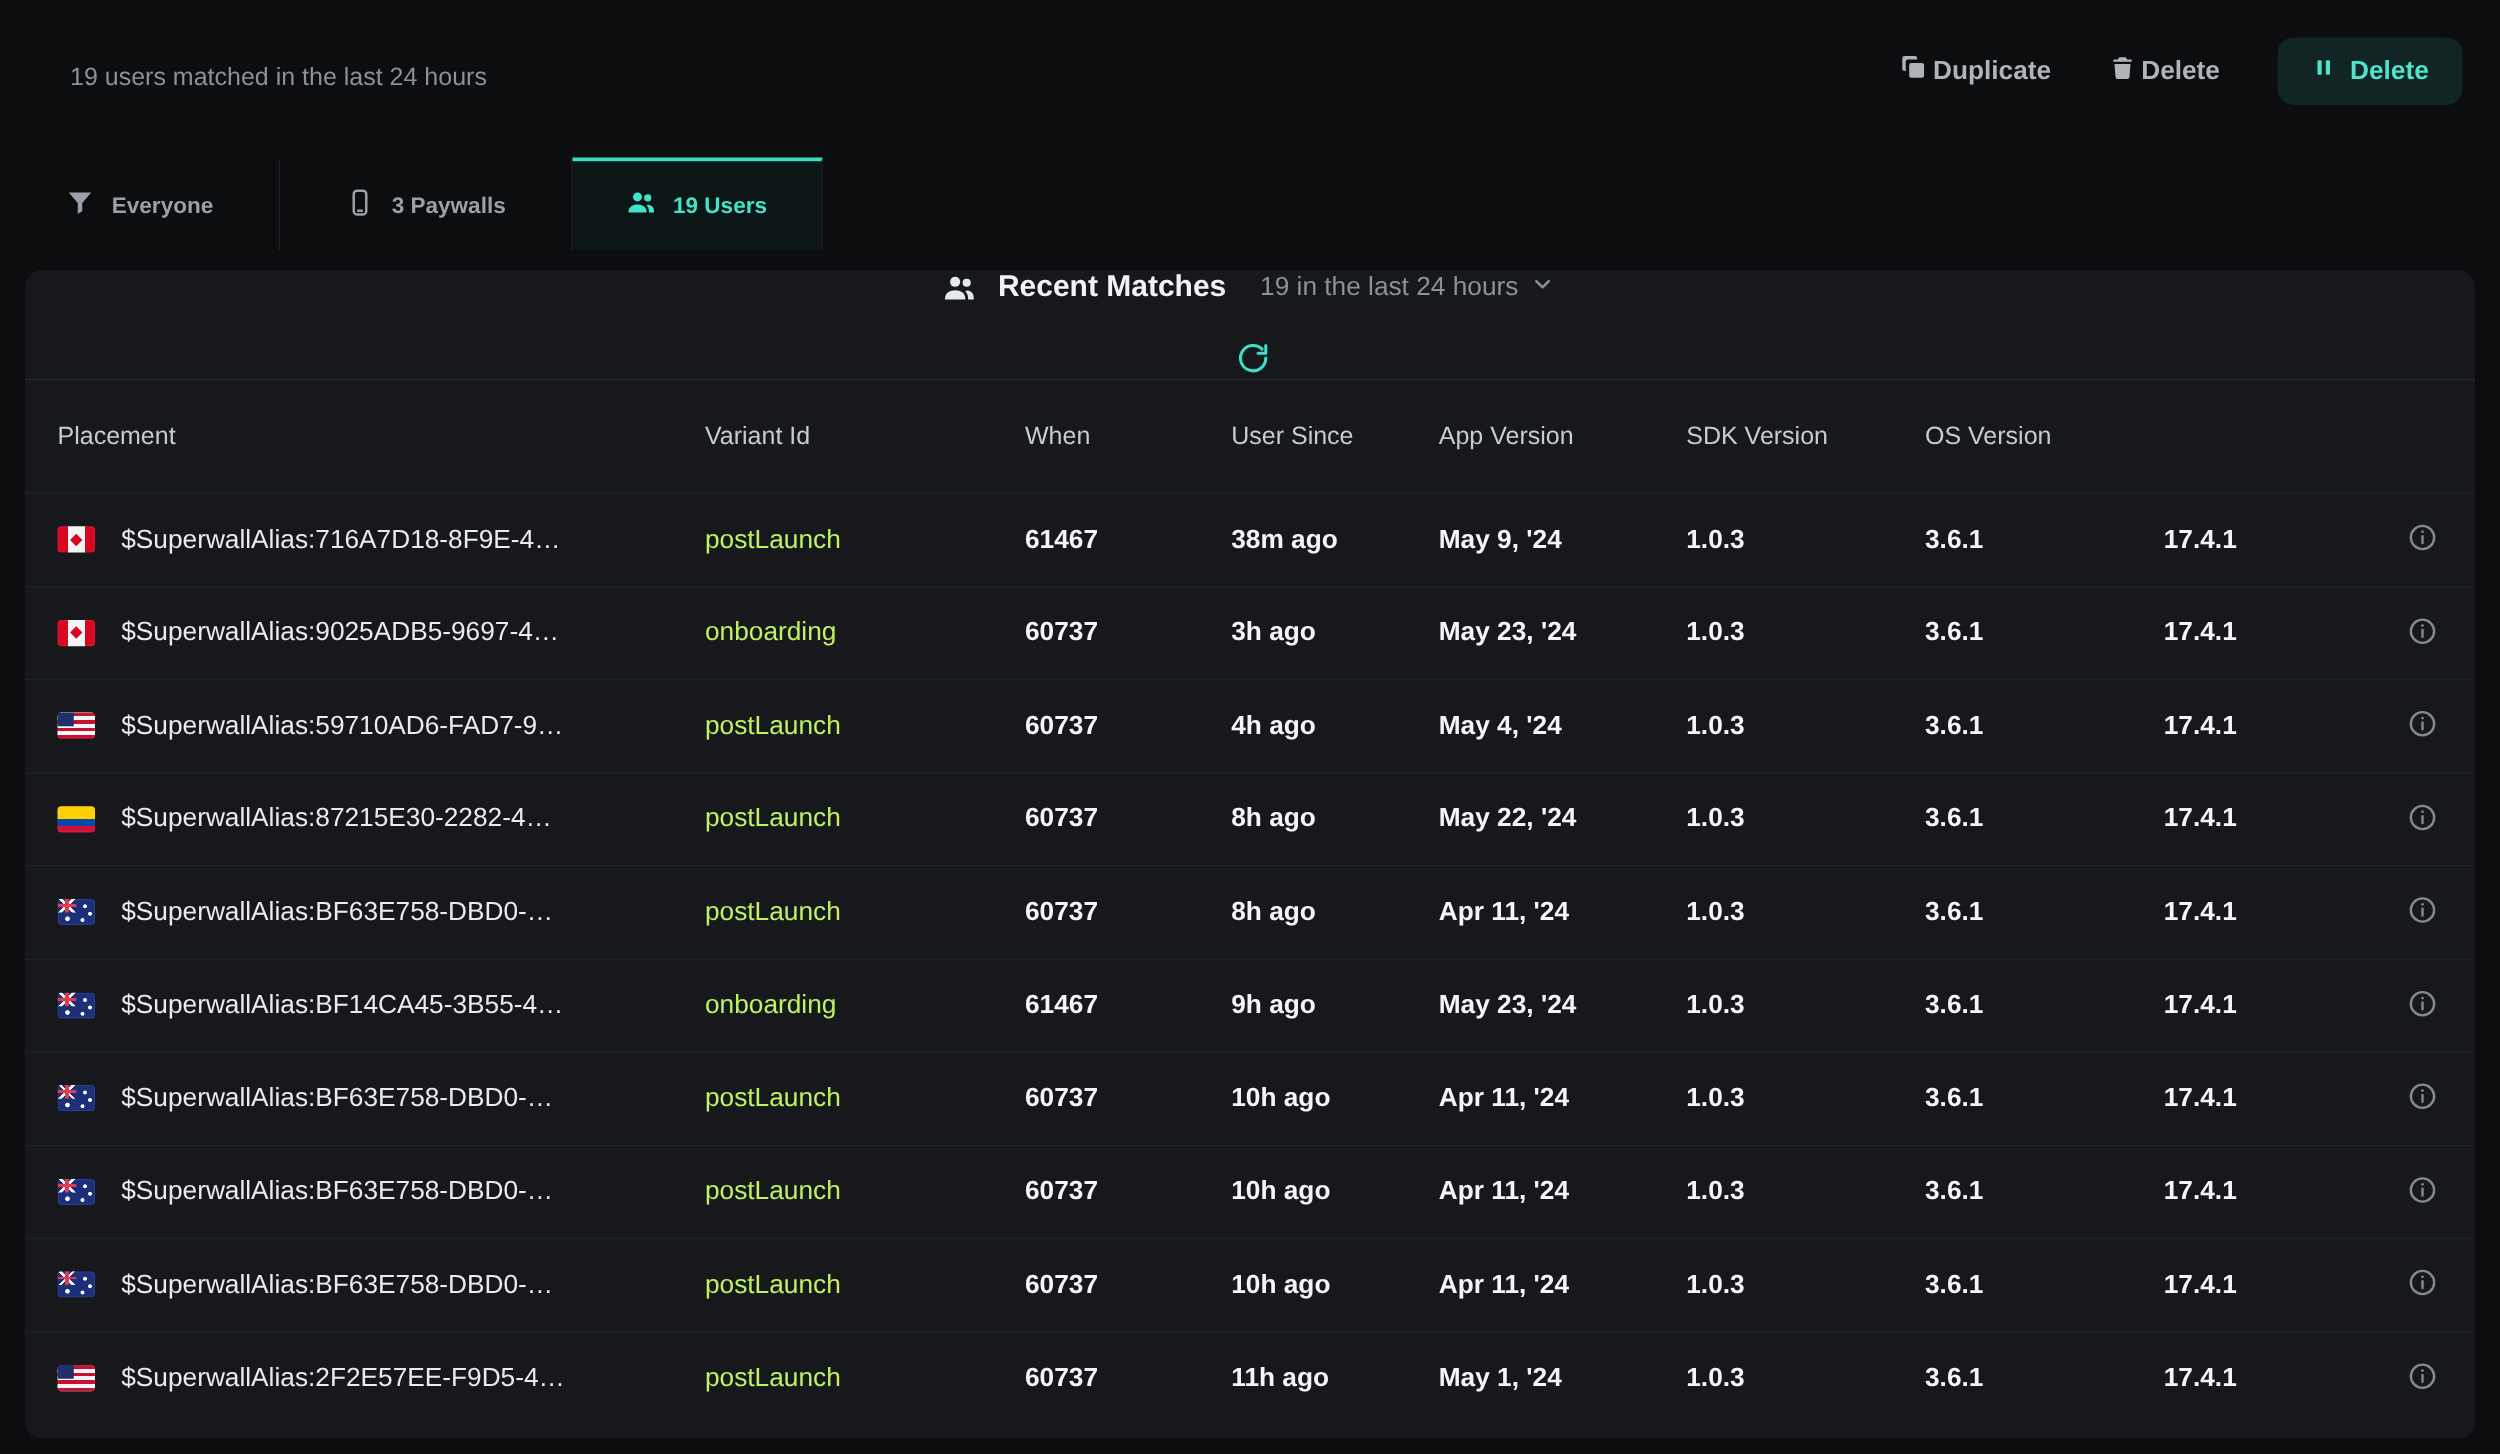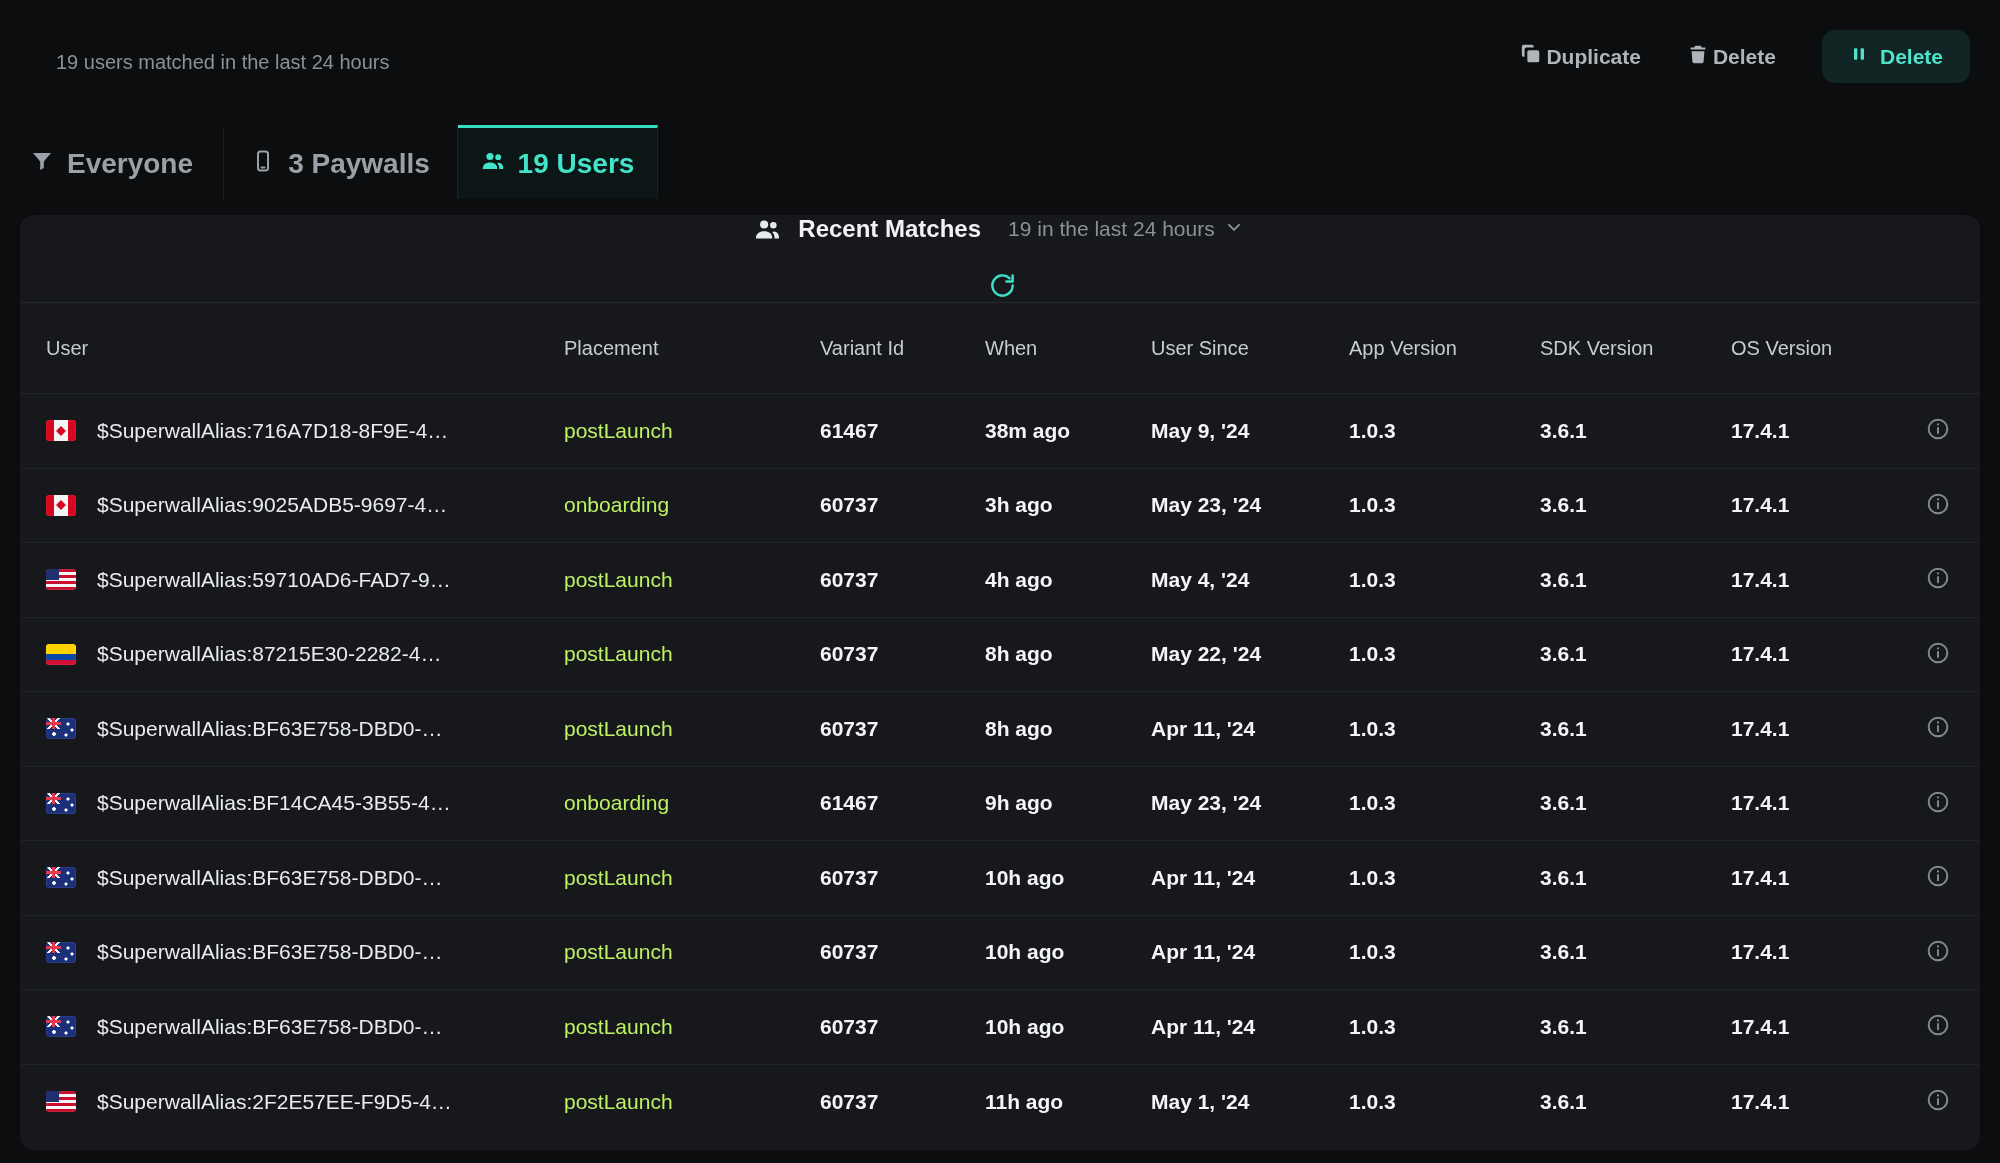--- a/index.html
+++ b/index.html
@@ -33,21 +33,21 @@
     display: flex; align-items: center; gap: 11px;
     font-size: 21px; font-weight: 700; color: #4fe3cb;
     background: rgba(63,222,198,0.12); border: none; border-radius: 13px;
     padding: 14px 27px; cursor: pointer;
   }
 
   
   .tabs { display: flex; height: 74px; }
   .tab {
     display: flex; align-items: center; justify-content: center; gap: 13px;
-    font-size: 28px; font-weight: 600; color: #99a0a7;
+    font-size: 18px; font-weight: 600; color: #99a0a7;
     background: none; border: none; cursor: pointer;
     border-right: 1px solid #1e2124; border-top: 3px solid transparent;
   }
   .tab:nth-child(1) { width: 224px; }
   .tab:nth-child(2) { width: 234px; }
   .tab:nth-child(3) { width: 200px; }
   .tab:nth-child(4) { width: 214px; }
   .tab.active {
     color: #41e3c9;
     border-top: 3px solid #38dcc1;
@@ -228,21 +228,20 @@
           <svg width="27" height="27" viewBox="0 0 24 24" fill="none" stroke="currentColor" stroke-width="2.2" stroke-linecap="round" stroke-linejoin="round">
               <path d="M21 12a9 9 0 1 1-2.64-6.36"></path>
               <path d="M21 3v5.5h-5.5"></path>
             </svg>
         </span>
       </button>
     </div>
 
     <div class="table">
       <div class="thead">
-        <div class="th">User</div>
         <div class="th">Placement</div>
         <div class="th">Variant Id</div>
         <div class="th">When</div>
         <div class="th">User Since</div>
         <div class="th">App Version</div>
         <div class="th">SDK Version</div>
         <div class="th">OS Version</div>
         <div class="th"></div>
       </div>
       <div class="tbody">

